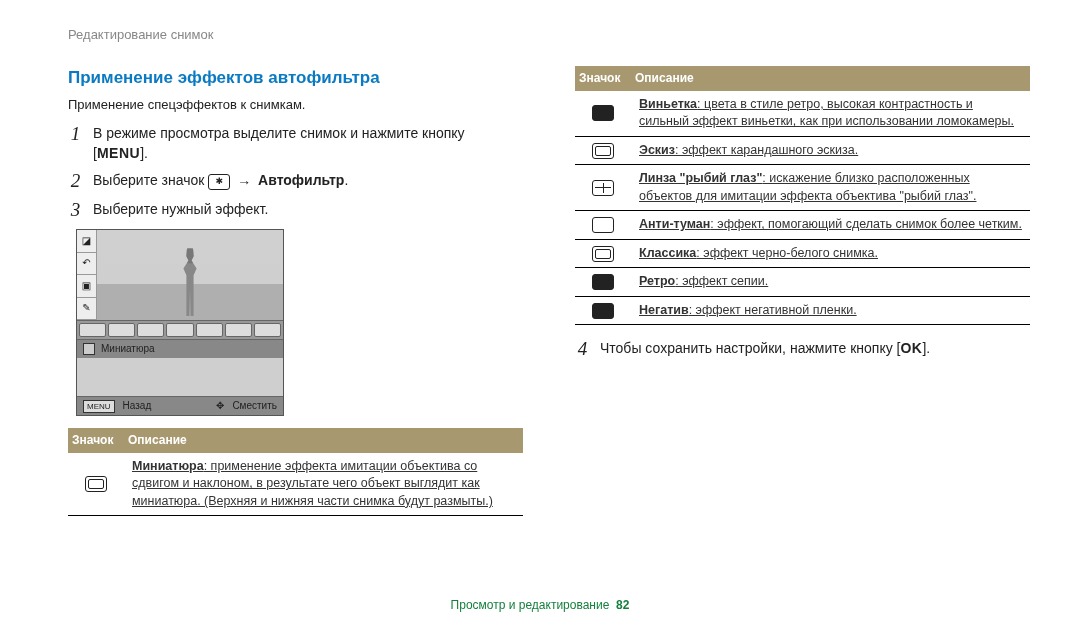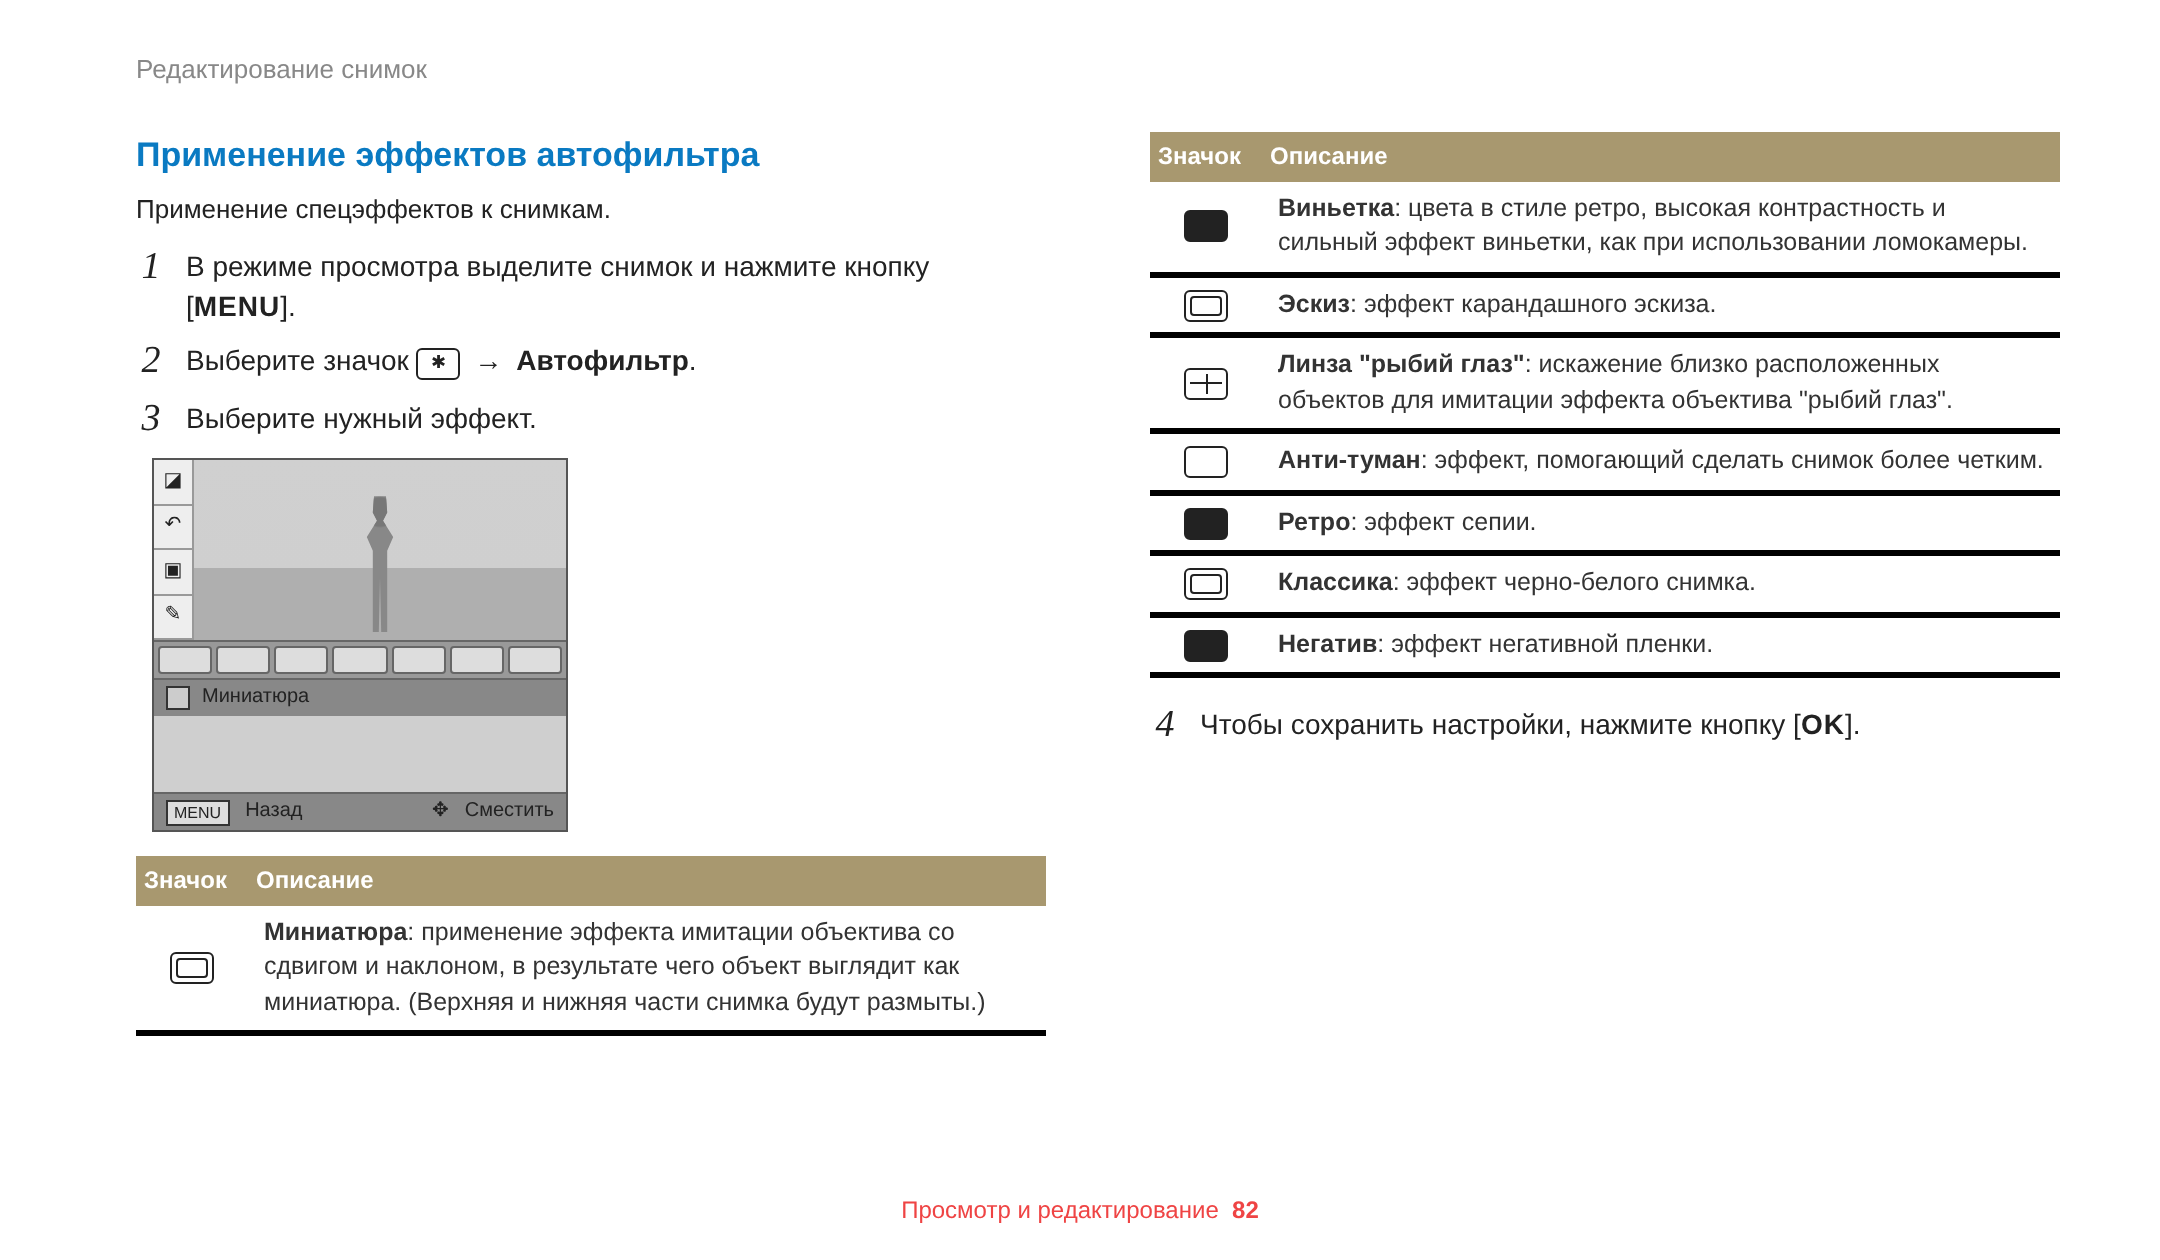--- a/index.html
+++ b/index.html
@@ -156,22 +156,23 @@
     background: #a8986f;
     color: #fff;
     font-weight: bold;
     text-align: left;
     padding: 4px 4px;
     font-size: 12px;
   }
   .icon-table th:first-child { width: 56px; }
   .icon-table td {
     padding: 5px 8px;
-    border-bottom: 3px solid #000000;
+    border-bottom: 1px solid #000000;
     vertical-align: top;
+    text-decoration: underline;
   }
   .icon-table td:first-child {
     text-align:center;
     vertical-align: middle;
   }
   .ic {
     display:inline-block;
     width:22px; height:16px;
     border:1.5px solid #222;
     border-radius:3px;
@@ -194,21 +195,21 @@
   }
   .ic-star::after{
     content:"✱";
     position:absolute; inset:0;
     font-size:9px; display:flex;align-items:center;justify-content:center;
     color:#222;
   }
   .footer {
     text-align:center;
     font-size: 12px;
-    color:#ef4444;
+    color:#15803d;
     position: absolute;
     bottom: 16px;
     left: 0; right: 0;
   }
   .footer b { font-weight: bold; }
 </style>
 </head>
 <body>
 
 <div class="page">
@@ -310,26 +311,26 @@
             </tr>
           <tr>
               <td><span class="ic ic-grid"></span></td>
               <td><b>Линза "рыбий глаз"</b><span>: искажение близко расположенных объектов для имитации эффекта объектива "рыбий глаз".</span></td>
             </tr>
           <tr>
               <td><span class="ic"></span></td>
               <td><b>Анти-туман</b><span>: эффект, помогающий сделать снимок более четким.</span></td>
             </tr>
           <tr>
+              <td><span class="ic ic-inner"></span></td>
+              <td><b>Классика</b><span>: эффект черно-белого снимка.</span></td>
+            </tr>
+          <tr>
               <td><span class="ic ic-solid"></span></td>
               <td><b>Ретро</b><span>: эффект сепии.</span></td>
-            </tr>
-          <tr>
-              <td><span class="ic ic-inner"></span></td>
-              <td><b>Классика</b><span>: эффект черно-белого снимка.</span></td>
             </tr>
           <tr>
               <td><span class="ic ic-solid"></span></td>
               <td><b>Негатив</b><span>: эффект негативной пленки.</span></td>
             </tr>
         </tbody>
       </table>
 
       <div class="step" style="margin-top:14px;">
         <div class="step-num">4</div>

